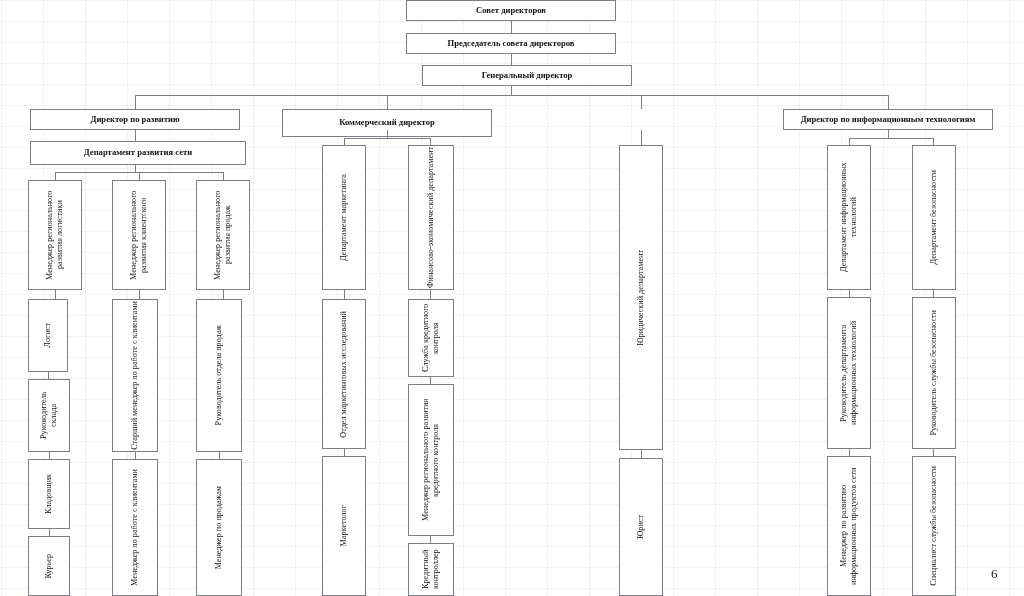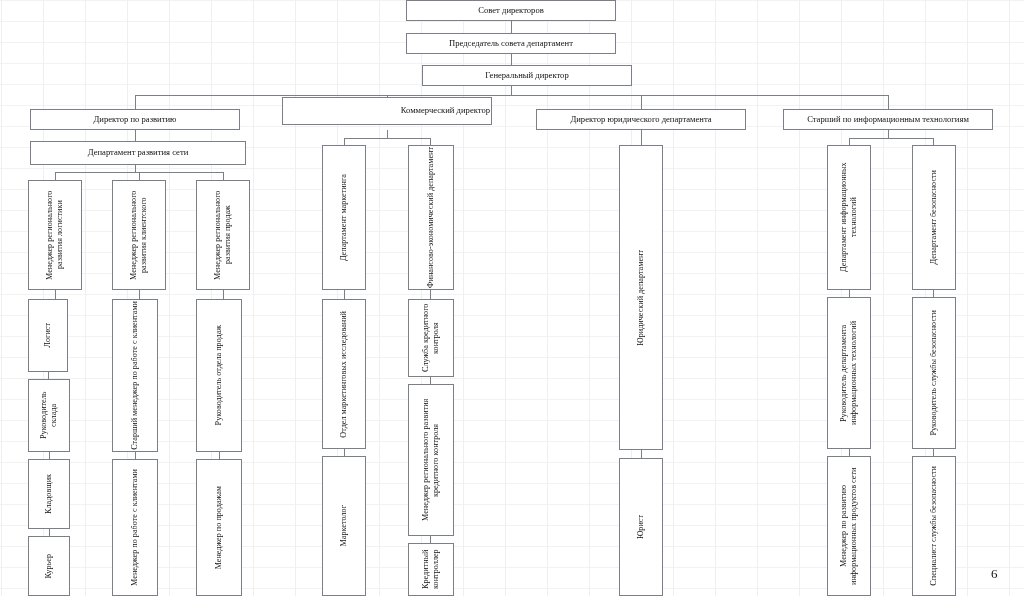--- a/index.html
+++ b/index.html
@@ -42,20 +42,21 @@
   .box.v .lbl {
     writing-mode: vertical-rl;
     transform: rotate(180deg);
     text-align: center;
     white-space: normal;
     line-height: 1.18;
     max-height: 100%;
   }
   .box.h .lbl {
     white-space: nowrap;
+    font-weight: bold;
   }
   .ln {
     position: absolute;
     background: #7b7f87;
   }
   .ln.v { width: 1px; }
   .ln.h { height: 1px; }
   #pagenum {
     position: absolute;
     font-size: 13px;
@@ -75,37 +76,34 @@
   <div class="ln h" style="left:135px; top:95px; width:754px;"></div>
   <div class="ln v" style="left:135px; top:95px; height:14px;"></div>
   <div class="ln v" style="left:387px; top:95px; height:14px;"></div>
   <div class="ln v" style="left:641px; top:95px; height:14px;"></div>
   <div class="ln v" style="left:888px; top:95px; height:14px;"></div>
 
   <div class="box h" style="left:406px; top:0px; width:210px; height:21px;">
     <span class="lbl">Совет директоров</span>
   </div>
   <div class="box h" style="left:406px; top:33px; width:210px; height:21px;">
-    <span class="lbl">Председатель совета департамент</span>
+    <span class="lbl">Председатель совета директоров</span>
   </div>
   <div class="box h" style="left:406px; top:65px; width:210px; height:21px;margin-left:16px;">
     <span class="lbl">Генеральный директор</span>
   </div>
 
   <div class="box h" style="left:30px; top:109px; width:210px; height:21px;">
     <span class="lbl">Директор по развитию</span>
   </div>
-  <div class="box h" style="left:282px; top:97px; width:210px; height:28px;justify-content:flex-end;">
+  <div class="box h" style="left:282px; top:109px; width:210px; height:28px;">
     <span class="lbl">Коммерческий директор</span>
   </div>
-  <div class="box h" style="left:536px; top:109px; width:210px; height:21px;">
-    <span class="lbl">Директор юридического департамента</span>
-  </div>
   <div class="box h" style="left:783px; top:109px; width:210px; height:21px;">
-    <span class="lbl">Старший по информационным технологиям</span>
+    <span class="lbl">Директор по информационным технологиям</span>
   </div>
 
   <div class="ln v" style="left:135px; top:130px; height:11px;"></div>
   <div class="box h" style="left:30px; top:141px; width:216px; height:24px;">
     <span class="lbl">Департамент развития сети</span>
   </div>
 
   <div class="ln h" style="left:55px; top:172px; width:168px;"></div>
   <div class="ln v" style="left:135px; top:165px; height:7px;"></div>
   <div class="ln v" style="left:55px; top:172px; height:8px;"></div>

